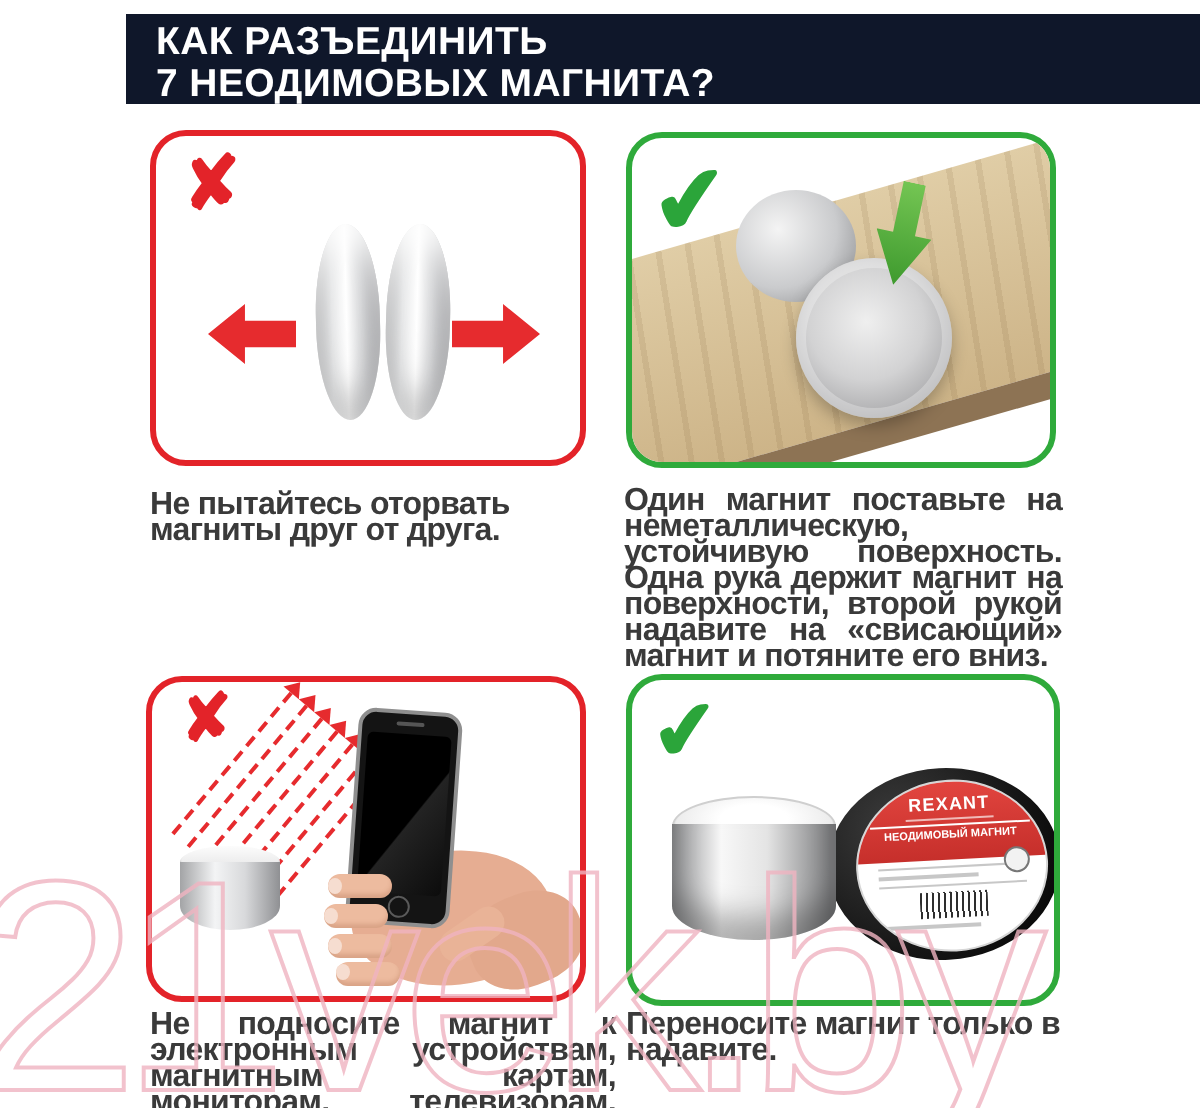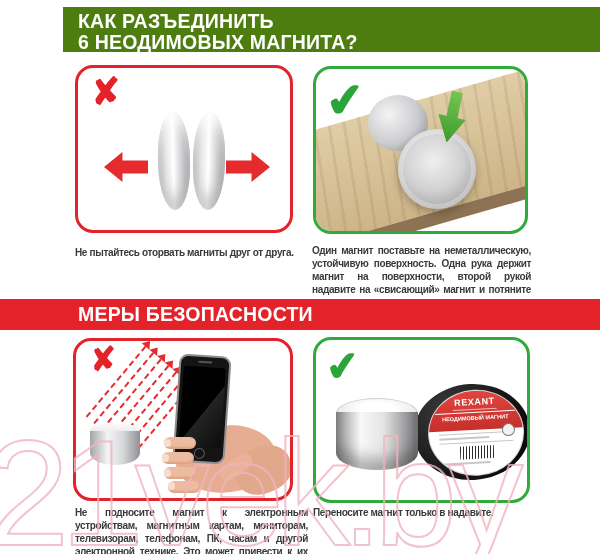--- a/index.html
+++ b/index.html
@@ -1,20 +1,20 @@
 <!DOCTYPE html>
 <html><head>
 <meta charset="utf-8">
 <style>
   html,body{margin:0;padding:0;background:#fff;}
   body{width:600px;height:554px;overflow:hidden;font-family:"Liberation Sans",sans-serif;}
   .stage{position:relative;width:600px;height:554px;background:#fff;overflow:hidden;}
 
   
-  .hdr{position:absolute;left:63px;top:7px;width:537px;height:45px;background:#4d7c0f;
+  .hdr{position:absolute;left:63px;top:7px;width:537px;height:45px;background:#0f172a;
        color:#fff;font-weight:700;font-size:19.5px;line-height:21px;padding:4px 0 0 15px;
        box-sizing:border-box;letter-spacing:.2px;}
   .band{position:absolute;left:0;top:299px;width:600px;height:31px;background:#e32329;
         color:#fff;font-weight:700;font-size:19.5px;line-height:31px;letter-spacing:.2px;}
   .band span{padding-left:78px;}
 
   
   .panel{position:absolute;box-sizing:border-box;border-radius:18px;background:#fff;overflow:hidden;}
   .panel.red{border:3px solid #e32329;}
   .panel.green{border:3px solid #2faa3b;}
@@ -22,21 +22,21 @@
   .p2{left:313px;top:66px;width:215px;height:168px;}
   .p3{left:73px;top:338px;width:220px;height:163px;}
   .p4{left:313px;top:337px;width:217px;height:166px;}
 
   .xmark{position:absolute;color:#e32329;font-weight:700;font-size:36px;line-height:1;
          transform:rotate(-5deg);}
   .check{position:absolute;color:#2ba53a;font-weight:700;font-size:46px;line-height:1;
          transform:rotate(-6deg);}
 
   
-  .cap{position:absolute;margin:0;color:#3a3a3a;font-weight:700;font-size:10px;
+  .cap{position:absolute;margin:0;color:#3a3a3a;font-weight:700;font-size:16px;
        line-height:13px;letter-spacing:-0.35px;}
   .c1{left:75px;top:246px;width:232px;}
   .c2{left:312px;top:244px;width:219px;text-align:justify;}
   .c3{left:75px;top:506px;width:233px;text-align:justify;}
   .c4{left:313px;top:506px;width:225px;}
 
   
   .disc{position:absolute;width:32px;height:98px;border-radius:16px/46px;
         background:linear-gradient(90deg,#b2b3b5 0%,#e9eaeb 25%,#ffffff 48%,#d5d6d8 72%,#95969a 100%);
         box-shadow:inset 0 10px 12px rgba(255,255,255,.8),inset 0 -12px 14px rgba(0,0,0,.18);}
@@ -125,21 +125,21 @@
       font-size:150px;line-height:1;font-weight:400;letter-spacing:-9px;
       color:transparent;-webkit-text-stroke:2px #f0b4c1;opacity:.8;white-space:nowrap;}
 </style>
 </head>
 <body>
 
 <div class="stage">
 
   <div class="hdr">
     <div>КАК РАЗЪЕДИНИТЬ</div>
-    <div>6 НЕОДИМОВЫХ МАГНИТА?</div>
+    <div>7 НЕОДИМОВЫХ МАГНИТА?</div>
   </div>
 
   <section class="panel red p1">
     <span class="xmark" style="left:13px;top:6px;">✘</span>
     <div class="harrow ha-l"></div>
     <div class="harrow ha-r"></div>
     <div class="disc d1"></div>
     <div class="disc d2"></div>
   </section>
 
@@ -147,23 +147,20 @@
     <div class="board"></div>
     <div class="mag-top"></div>
     <div class="mag-bot"></div>
     <div class="garrow"></div>
     <span class="check" style="left:10px;top:8px;">✔</span>
   </section>
 
   <p class="cap c1">Не пытайтесь оторвать магниты друг от друга.</p>
   <p class="cap c2">Один магнит поставьте на неметаллическую, устойчивую поверхность. Одна рука держит магнит на поверхности, второй рукой надавите на «свисающий» магнит и потяните его вниз.</p>
 
-  <div class="band">
-    <span>МЕРЫ БЕЗОПАСНОСТИ</span>
-  </div>
 
   <section class="panel red p3">
     <span class="xmark" style="left:14px;top:2px;font-size:32px;">✘</span>
     <div class="field">
       <div class="dash">
           <span class="head"></span>
         </div>
       <div class="dash">
           <span class="head"></span>
         </div>

